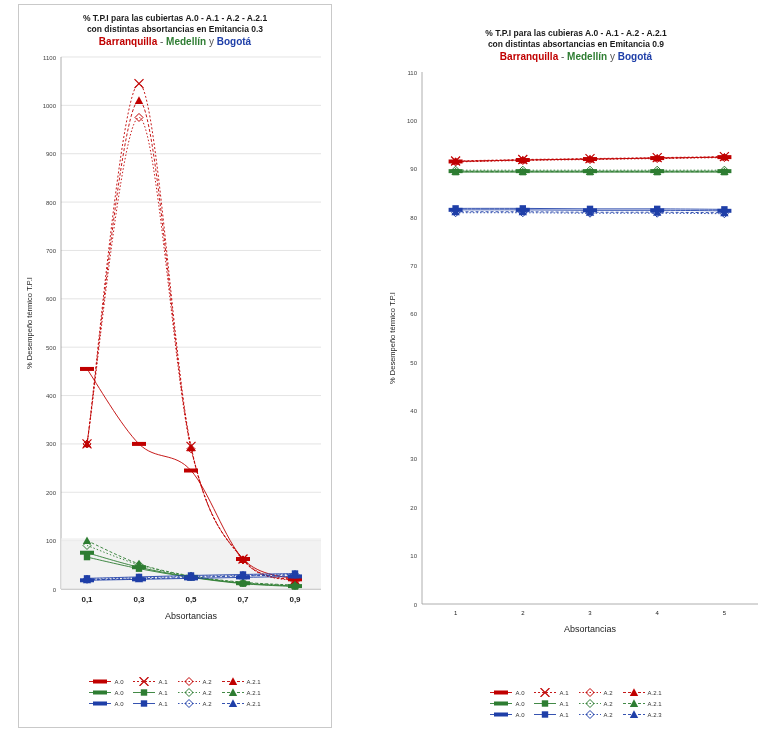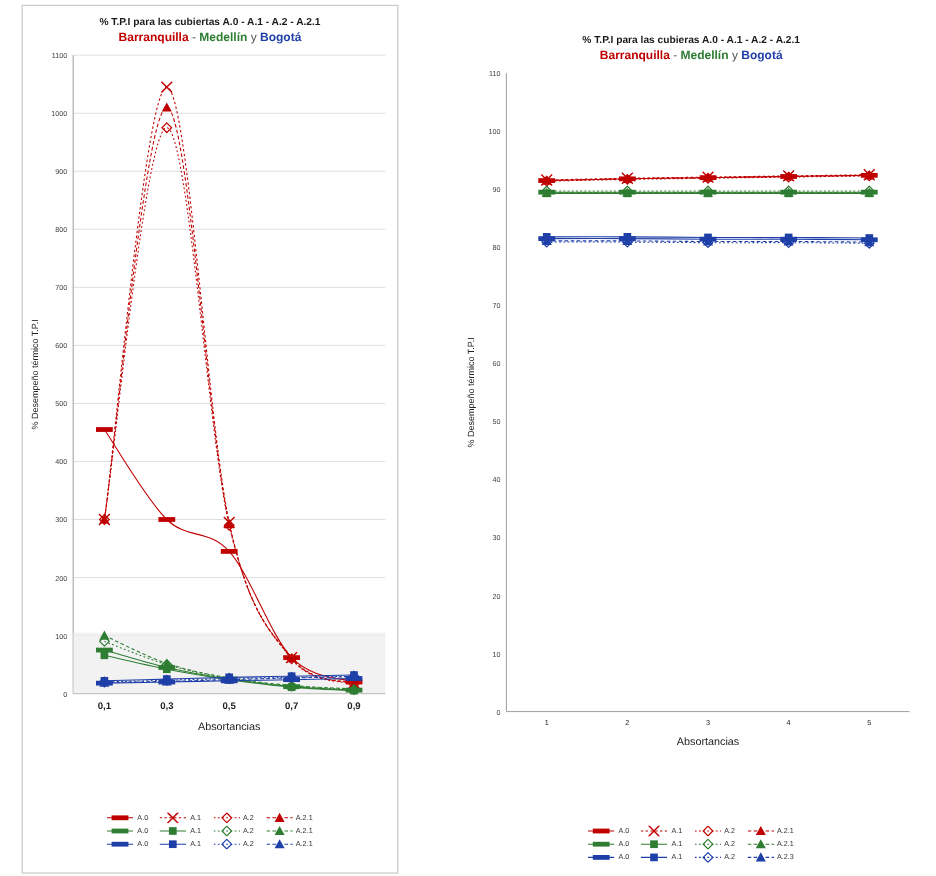--- a/index.html
+++ b/index.html
@@ -75,20 +75,21 @@
   .legend-label { font-size: 6px; }
   svg { display: block; }
   text { font-family: "Liberation Sans", sans-serif; }
 </style>
 </head>
 <body>
 
 <div class="panel" id="panel-left">
   <div class="title-block">
     <div class="title-line">% T.P.I para las cubiertas A.0 - A.1 - A.2 - A.2.1</div>
+    <div class="title-line">con distintas absortancias en Emitancia 0.3</div>
     <div class="title-cities">
       <span class="city-b">Barranquilla</span>
       <span class="city-sep">-</span>
       <span class="city-m">Medellín</span>
       <span class="city-sep">y</span>
       <span class="city-g">Bogotá</span>
     </div>
   </div>
 
   <div class="plot-wrap">
@@ -316,20 +317,21 @@
           </svg>
           <span class="legend-label">A.2.1</span>
         </div>
       </div>
     </div>
 </div>
 
 <div class="panel" id="panel-right">
   <div class="title-block">
     <div class="title-line">% T.P.I para las cubieras A.0 - A.1 - A.2 - A.2.1</div>
+    <div class="title-line">con distintas absortancias en Emitancia 0.9</div>
     <div class="title-cities">
       <span class="city-b">Barranquilla</span>
       <span class="city-sep">-</span>
       <span class="city-m">Medellín</span>
       <span class="city-sep">y</span>
       <span class="city-g">Bogotá</span>
     </div>
   </div>
 
   <div class="plot-wrap">

